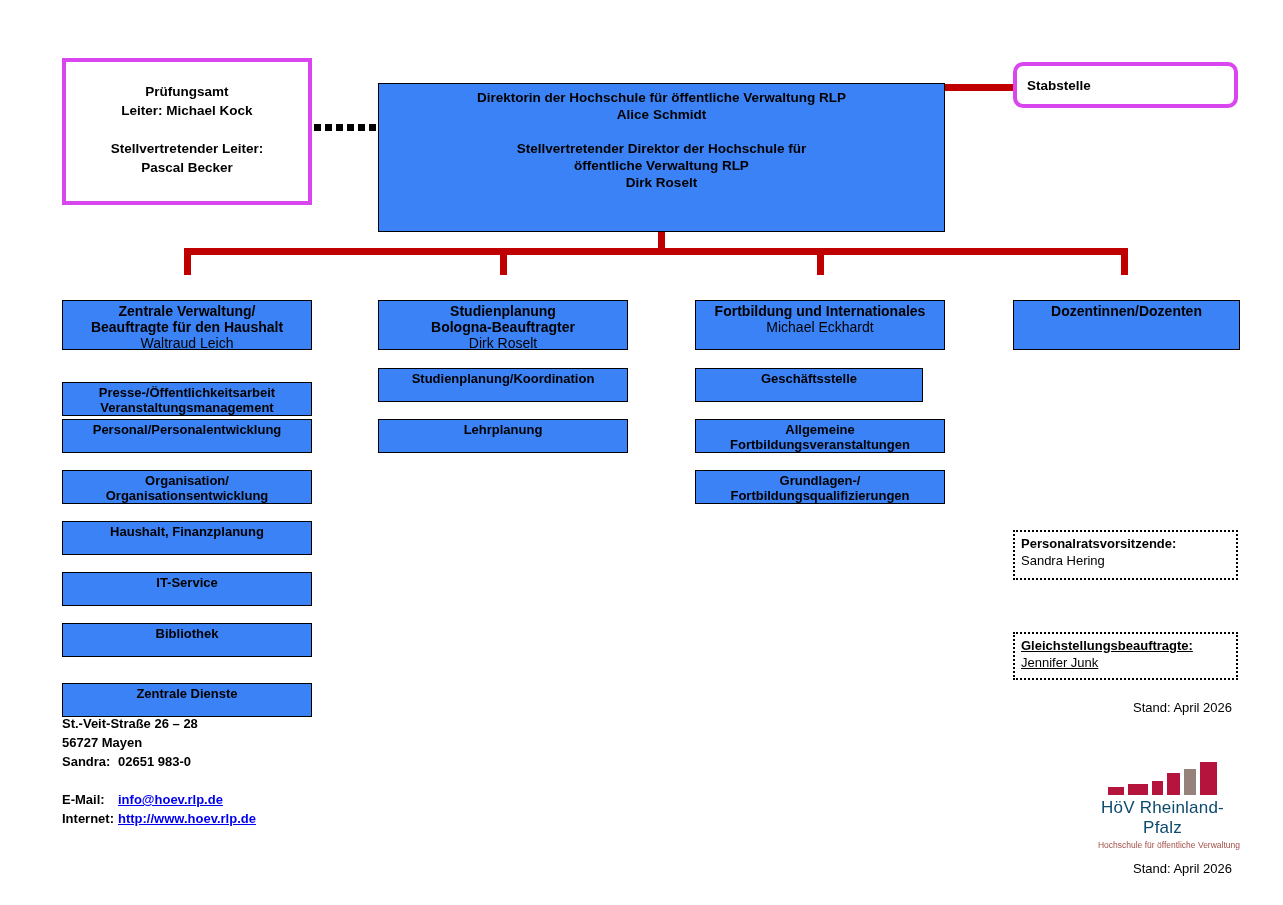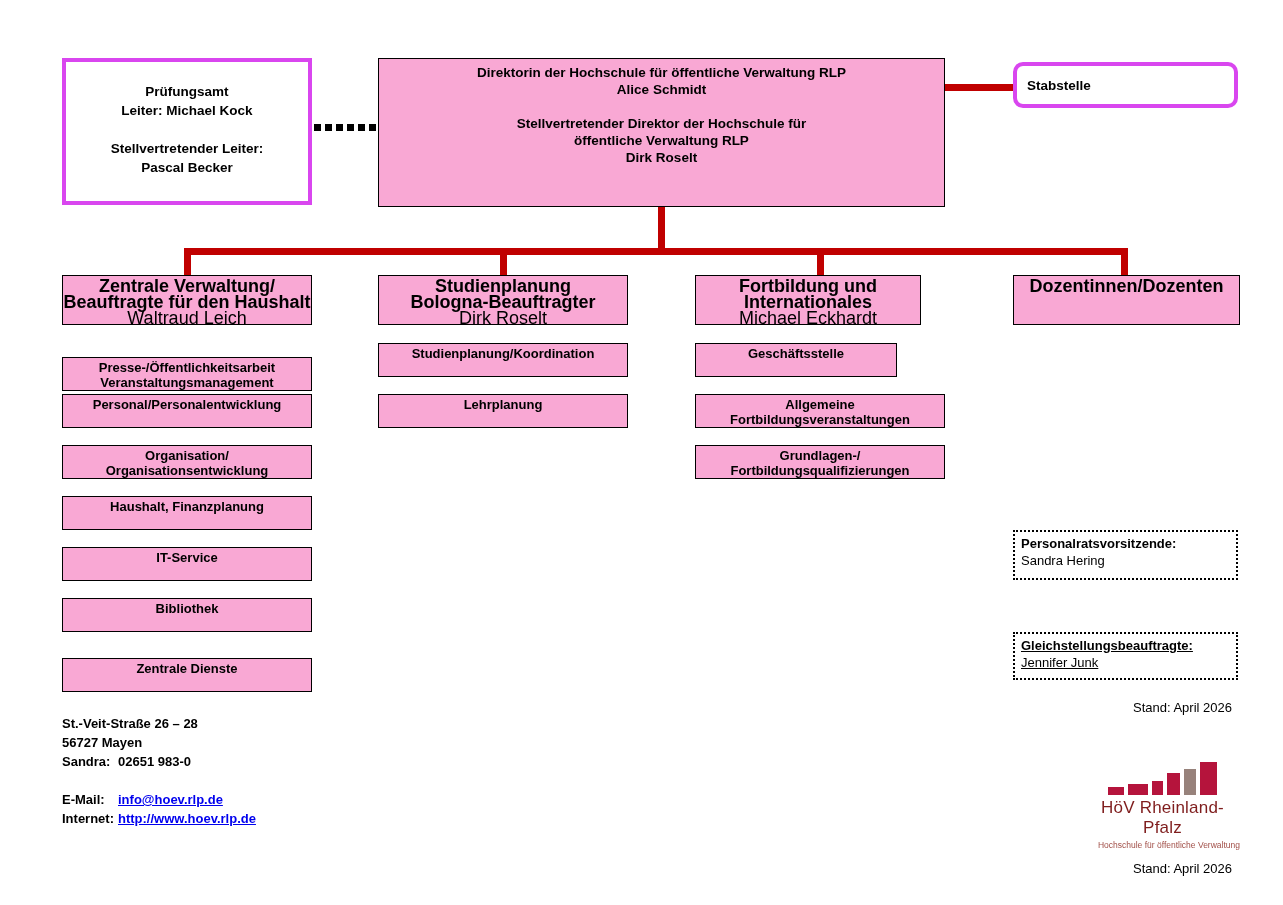--- a/index.html
+++ b/index.html
@@ -1,44 +1,44 @@
 <!DOCTYPE html>
 <html><head>
 <meta charset="utf-8">
 <style>
   html,body{margin:0;padding:0;background:#fff;}
   #canvas{position:relative;width:1283px;height:905px;background:#fff;overflow:hidden;
           font-family:"Liberation Sans",sans-serif;color:#000;}
   .box{position:absolute;box-sizing:border-box;}
-  .gray{background:#f9a8d4;border:1.5px solid #000;}
+  .gray{background:#3b82f6;border:1.5px solid #000;margin-top:25px;}
   .whitebox{background:#fff;border:4px solid #d946ef;}
   .dashedbox{background:#fff;border:2px dotted #000;}
   .sub{font-size:13px;font-weight:bold;line-height:15px;padding-top:2px;text-align:center;}
-  .head{font-size:18px;line-height:16px;padding-top:2px;text-align:center;}
+  .head{font-size:14px;line-height:16px;padding-top:2px;text-align:center;}
   .head .t{font-weight:bold;}
   .head .n{font-weight:normal;}
   .redline{position:absolute;background:#c00000;}
   .dotline{position:absolute;height:7px;
            background:repeating-linear-gradient(90deg,#000 0 7px,transparent 7px 11px);}
   .mainbox{font-size:13.5px;line-height:17px;font-weight:bold;text-align:center;padding-top:5px;}
   .pruef{font-size:13.5px;line-height:19px;font-weight:bold;text-align:center;padding-top:20px;}
   .spacer17{height:17px;}
   .spacer19{height:19px;}
   .stabtext{font-size:13.5px;font-weight:bold;display:flex;align-items:center;padding-left:10px;border-radius:10px;}
   .sidebox{font-size:13px;line-height:17px;padding:3px 6px;}
   .sidebox .t{font-weight:bold;}
   .standtxt{position:absolute;font-size:13px;text-align:right;}
   .contact{position:absolute;left:62px;top:714px;font-size:13px;line-height:19px;font-weight:bold;}
   .contact .lbl{display:inline-block;width:56px;}
   .link{color:#0000ee;text-decoration:underline;font-weight:bold;cursor:pointer;}
   .logo{position:absolute;left:1085px;top:762px;width:155px;}
   .logo-bars{display:flex;align-items:flex-end;justify-content:center;gap:4px;height:33px;}
   .lbar{background:#b5143c;}
   .lbar.taupe{background:#97827b;}
-  .logo-title{margin-top:3px;text-align:center;font-size:17px;letter-spacing:0.2px;color:#7f1d1d;}
+  .logo-title{margin-top:3px;text-align:center;font-size:17px;letter-spacing:0.2px;color:#0c4a6e;}
   .logo-sub{margin-top:2px;text-align:right;font-size:8.5px;color:#a25049;}
 </style>
 </head>
 <body>
 
 <div id="canvas">
 
   <div class="dotline" style="left:314px;top:124px;width:62px;"></div>
   <div class="redline" style="left:945px;top:84px;width:68px;height:7px;"></div>
   <div class="redline" style="left:658px;top:206px;width:7px;height:49px;"></div>
@@ -103,25 +103,25 @@
     <div class="t">Bologna-Beauftragter</div>
     <div class="n">Dirk Roselt</div>
   </div>
   <div class="box gray sub" style="left:378px;top:343px;width:250px;height:34px;">
     <div>Studienplanung/Koordination</div>
   </div>
   <div class="box gray sub" style="left:378px;top:394px;width:250px;height:34px;">
     <div>Lehrplanung</div>
   </div>
 
-  <div class="box gray head" style="left:695px;top:275px;width:226px;height:50px;">
+  <div class="box gray head" style="left:695px;top:275px;width:250px;height:50px;">
     <div class="t">Fortbildung und Internationales</div>
     <div class="n">Michael Eckhardt</div>
   </div>
-  <div class="box gray sub" style="left:695px;top:343px;width:202px;height:34px;">
+  <div class="box gray sub" style="left:695px;top:343px;width:228px;height:34px;">
     <div>Geschäftsstelle</div>
   </div>
   <div class="box gray sub" style="left:695px;top:394px;width:250px;height:34px;">
     <div>Allgemeine</div>
     <div>Fortbildungsveranstaltungen</div>
   </div>
   <div class="box gray sub" style="left:695px;top:445px;width:250px;height:34px;">
     <div>Grundlagen-/</div>
     <div>Fortbildungsqualifizierungen</div>
   </div>

